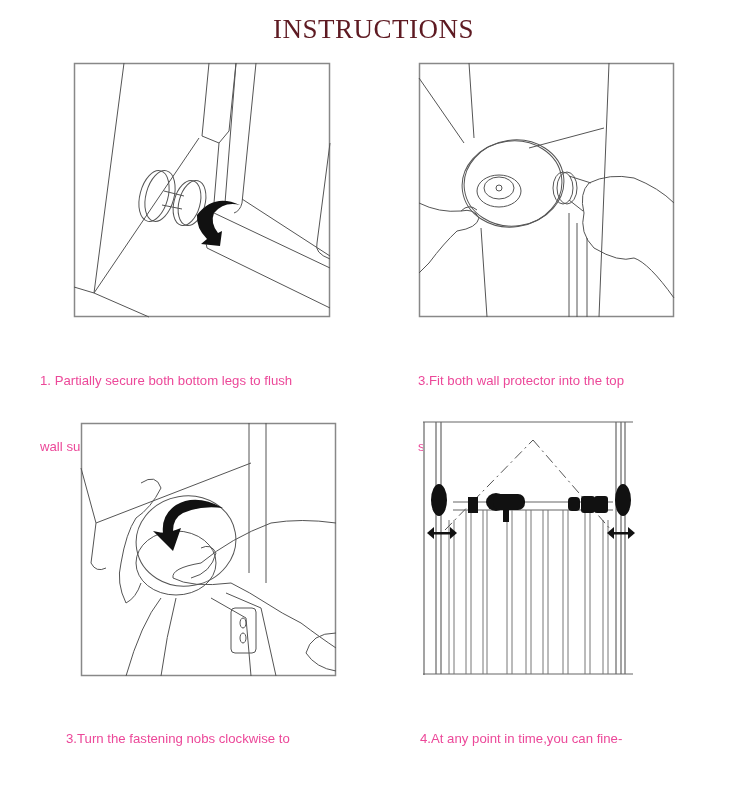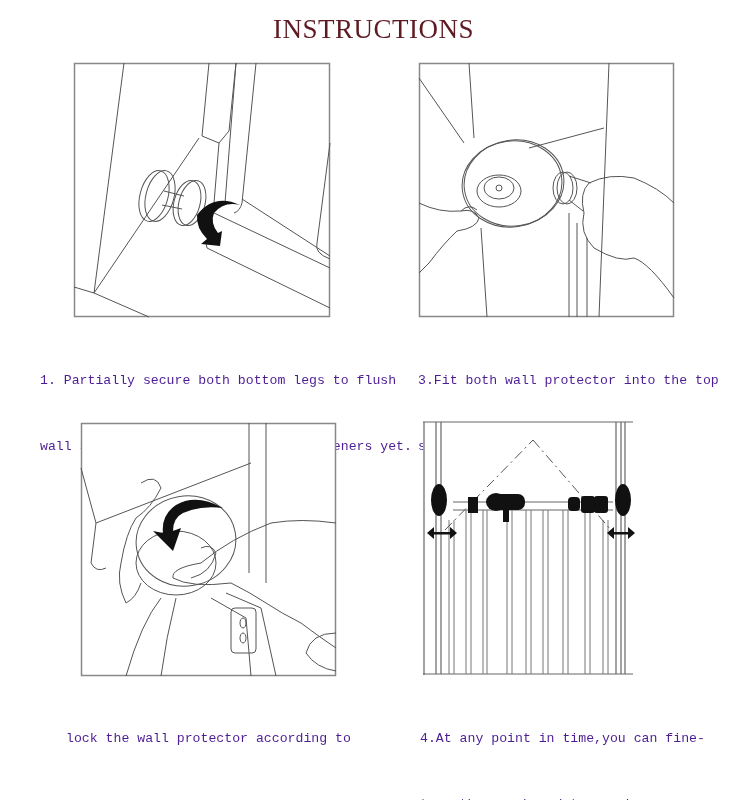--- a/index.html
+++ b/index.html
@@ -3,22 +3,22 @@
 <meta charset="utf-8">
 <style>
   html, body { margin: 0; padding: 0; background: #ffffff; }
   body { width: 747px; height: 800px; position: relative; overflow: hidden;
          font-family: "DejaVu Serif", "Liberation Serif", serif; }
   .title { position: absolute; left: 0; top: 14px; width: 747px; text-align: center;
            font-family: "Liberation Serif", "DejaVu Serif", serif; font-size: 27px;
            color: #5e1a22; letter-spacing: 0.5px; }
   .panel { position: absolute; background: #fff; }
   .panel svg { position: absolute; left: 0; top: 0; width: 100%; height: 100%; overflow: visible; }
-  .caption { position: absolute; font-family: Liberation Mono, monospace;
-             font-size: 13.2px; color: #4c1d95; line-height: 22px; white-space: pre; }
+  .caption { position: absolute; font-family: Liberation Sans, sans-serif;
+             font-size: 13.2px; color: #ec4899; line-height: 22px; white-space: pre; }
   .caption span { display: block; }
 </style>
 </head>
 <body>
 
 <div class="title">INSTRUCTIONS</div>
 
 <div class="panel" style="left:74px; top:63px; width:256px; height:254px;">
   <svg viewBox="0 0 256 254">
     <g fill="none" stroke="#555" stroke-width="1">
@@ -108,20 +108,21 @@
       <ellipse cx="162" cy="200" rx="3" ry="5"></ellipse>
       <ellipse cx="162" cy="215" rx="3" ry="5"></ellipse>
       <path d="M80,175 Q60,200 45,253"></path>
       <path d="M95,175 Q85,215 80,253"></path>
       <path d="M255,210 Q230,210 225,230 Q235,245 255,248"></path>
     </g>
     <path d="M142,85 Q115,70 95,82 Q80,92 82,110 L72,108 L92,128 L100,105 L92,108 Q92,95 102,90 Q120,82 142,85 Z" fill="#111"></path>
   </svg>
 </div>
 <div class="caption" style="left:66px; top:684px;">
+  <span>3.Turn the fastening nobs clockwise to</span>
   <span>lock the wall protector according to</span>
   
   
 </div>
 
 <div class="panel" style="left:423px; top:420px; width:210px; height:255px;">
   <svg viewBox="0 0 210 255">
     <g fill="none" stroke="#666" stroke-width="1.2">
       <line x1="0" y1="2" x2="210" y2="2"></line>
       <line x1="1" y1="2" x2="1" y2="255"></line>

